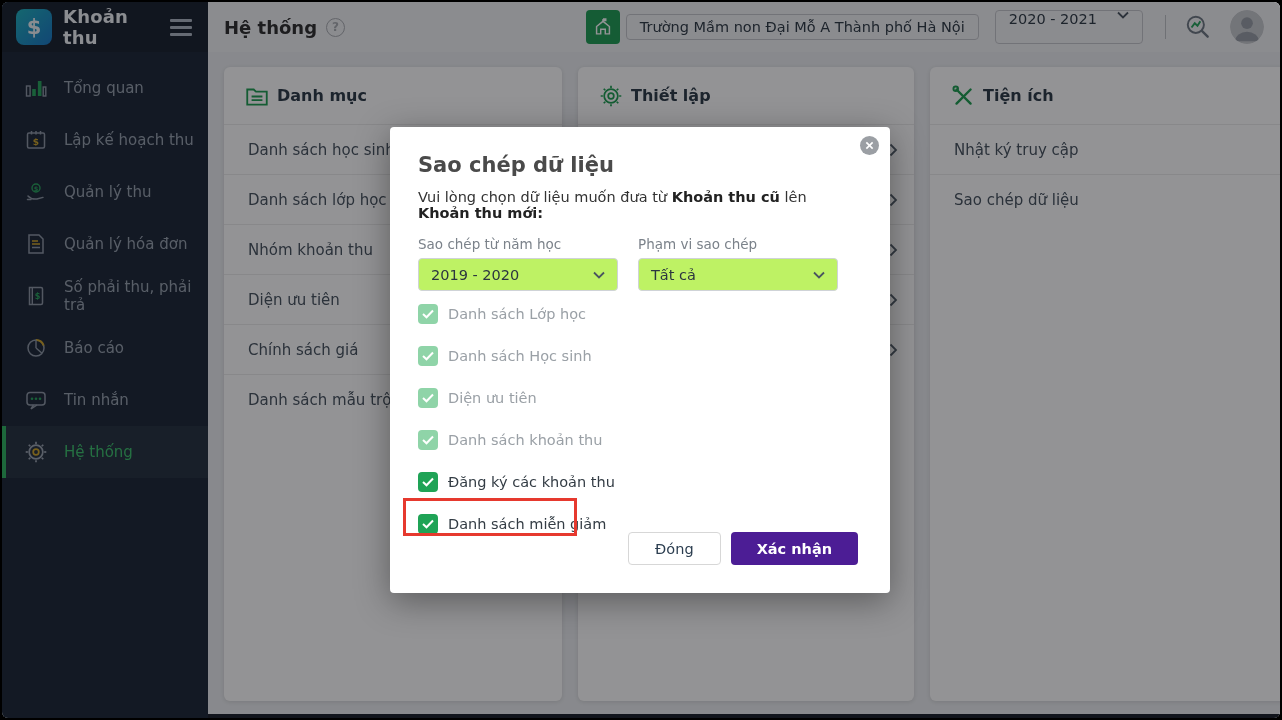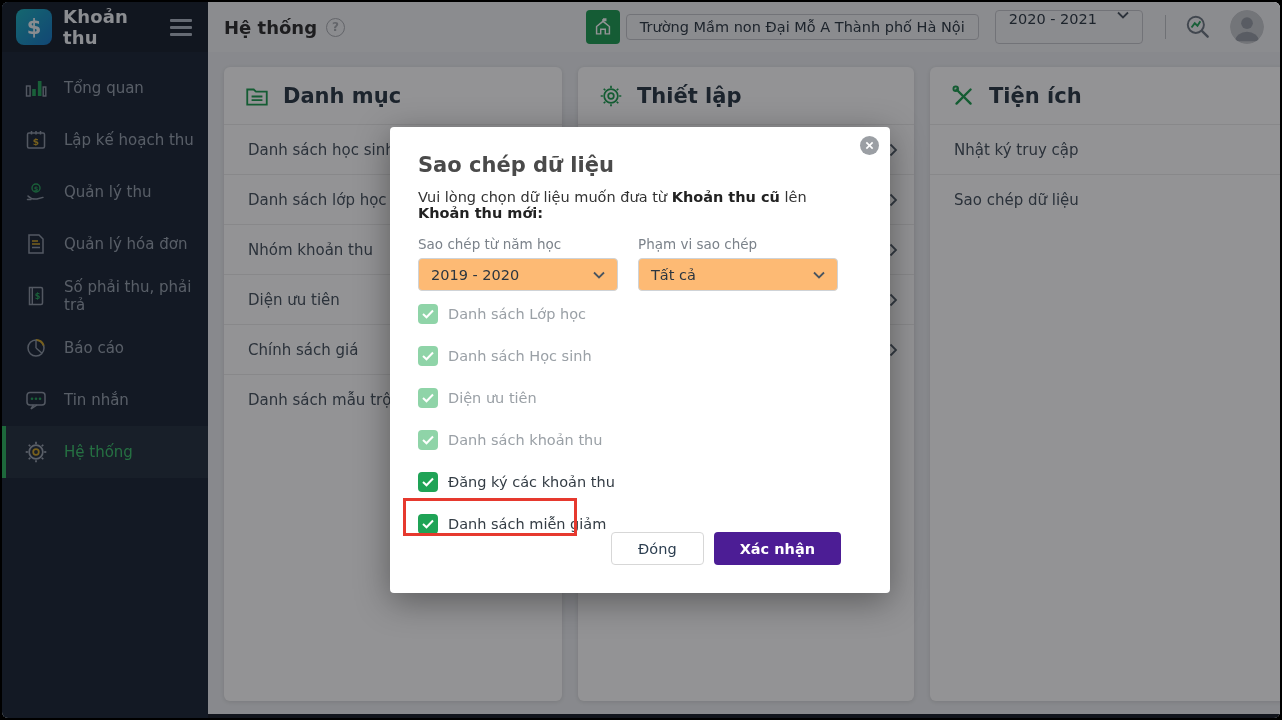--- a/index.html
+++ b/index.html
@@ -38,51 +38,51 @@
   .avatar { width:34px; height:34px; border-radius:50%; overflow:hidden; margin-left:8px; }
 
   
   .main { position:absolute; left:206px; top:50px; right:0; bottom:4px; background:#eceef1; z-index:1; }
   .bottom-strip { position:absolute; left:206px; right:0; bottom:0; height:4px; background:#181e28; z-index:1; }
   .card { position:absolute; top:15px; bottom:13px; background:#fff; border-radius:6px;
           box-shadow:0 1px 5px rgba(0,0,0,.12); overflow:hidden; }
   .card-1 { left:16px; width:338px; }
   .card-2 { left:370px; width:336px; }
   .card-3 { left:722px; width:400px; }
-  .card-header { height:57px; display:flex; align-items:center; gap:13px; padding:4px 20px;
-                 font-size:21px; font-weight:700; color:#2c3a47; }
+  .card-header { height:57px; display:flex; align-items:center; gap:7px; padding:4px 20px;
+                 font-size:16px; font-weight:700; color:#2c3a47; }
   .card-row { height:50px; border-top:1px solid #ebebeb; display:flex; align-items:center;
               padding:0 16px 0 24px; font-size:15px; color:#46525e; cursor:pointer; }
   .card-row .grow { flex:1; }
 
   
   .overlay { position:absolute; inset:0; background:rgba(8,10,14,.44); z-index:10; }
   .modal { position:absolute; left:388px; top:125px; width:500px; height:466px; background:#fff;
            border-radius:4px; box-shadow:0 8px 34px rgba(0,0,0,.38); padding:26px 28px; z-index:20; }
   .modal-close { position:absolute; top:9px; right:11px; width:19px; height:19px; border-radius:50%;
                  background:#9b9fa4; display:flex; align-items:center; justify-content:center; cursor:pointer; }
   .modal-title { font-size:21px; font-weight:600; color:#4a4a4a; }
   .modal-desc { margin-top:12px; font-size:14.5px; color:#333; }
   .modal-desc b { font-weight:700; color:#222; }
   .form-row { display:flex; gap:20px; margin-top:15px; }
   .form-col label { display:block; font-size:13.5px; color:#7b828a; margin-bottom:6px; }
-  .select { width:200px; height:33px; border:1px solid #cfd3d7; border-radius:4px; background:#fdba74;
+  .select { width:200px; height:33px; border:1px solid #cfd3d7; border-radius:4px; background:#bef264;
             display:flex; align-items:center; justify-content:space-between; padding:0 12px;
             font-size:14.5px; color:#2c3640; cursor:pointer; }
   .checks { margin-top:12px; }
   .check-row { display:flex; align-items:center; gap:10px; height:22px; margin-bottom:20px;
                font-size:14.5px; cursor:pointer; }
   .checkbox { width:20px; height:20px; border-radius:4px; background:#1fa356;
               display:flex; align-items:center; justify-content:center; flex:0 0 20px; }
   .check-row .check-label { color:#333c44; }
   .check-row.disabled .checkbox { background:#8fd4a8; }
   .check-row.disabled .check-label { color:#9aa0a6; }
   .annotation-rect { position:absolute; left:13px; top:371px; width:174px; height:38px;
                      border:3px solid #e6392e; z-index:5; pointer-events:none; }
-  .modal-actions { position:absolute; right:49px; bottom:28px; display:flex; gap:10px; }
+  .modal-actions { position:absolute; right:32px; bottom:28px; display:flex; gap:10px; }
   .btn { height:33px; border-radius:4px; font-size:14.5px; display:flex; align-items:center;
          justify-content:center; padding:0 26px; cursor:pointer; font-family:inherit; }
   .btn-close { background:#fff; border:1px solid #d7d7d7; color:#2c3e50; }
   .btn-confirm { background:#4c1d95; border:none; color:#fff; font-weight:600; }
 </style>
 </head>
 <body>
 
 <div id="app">
 

